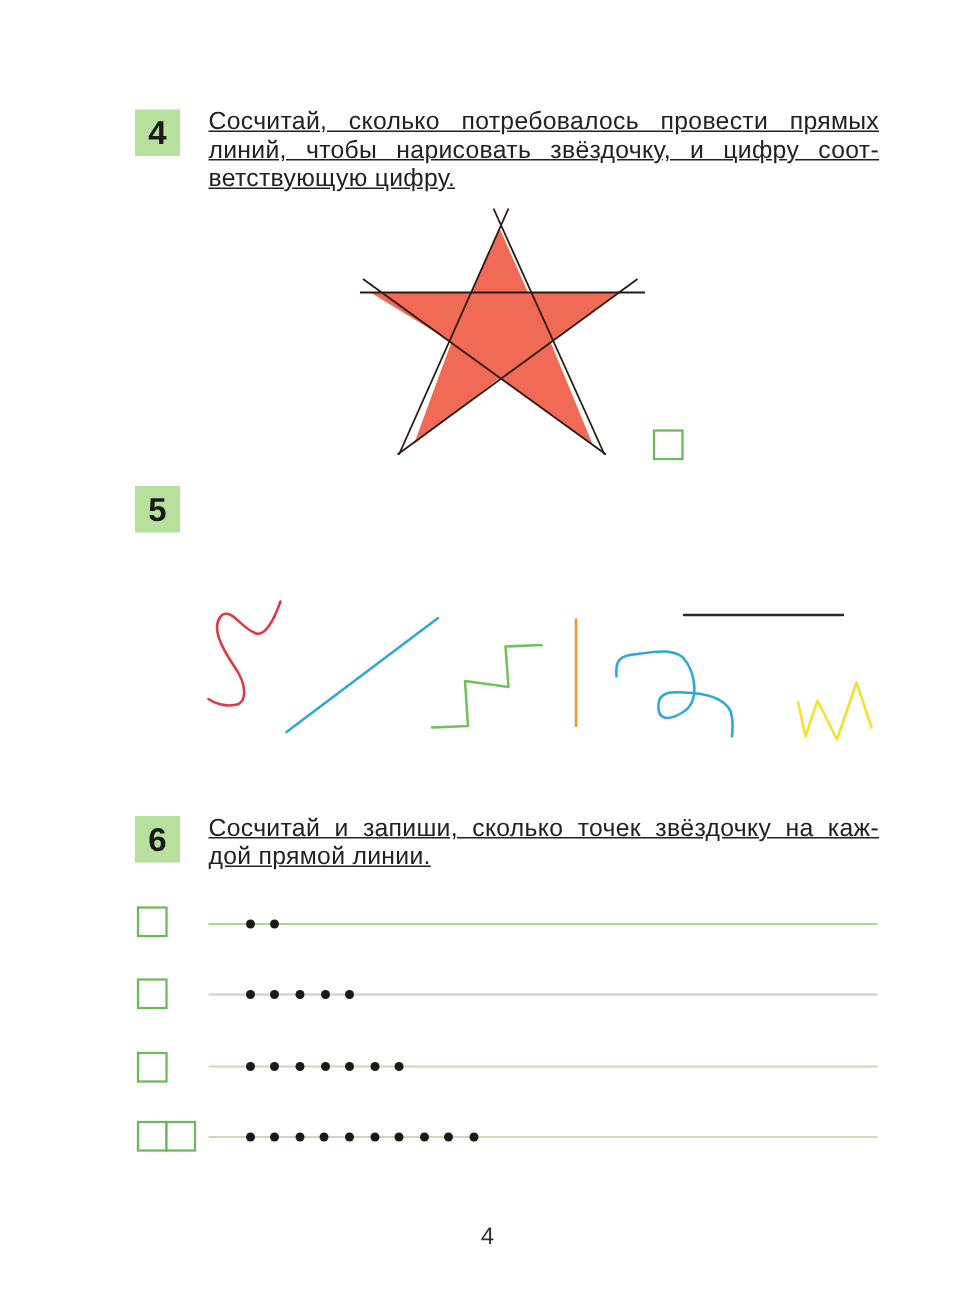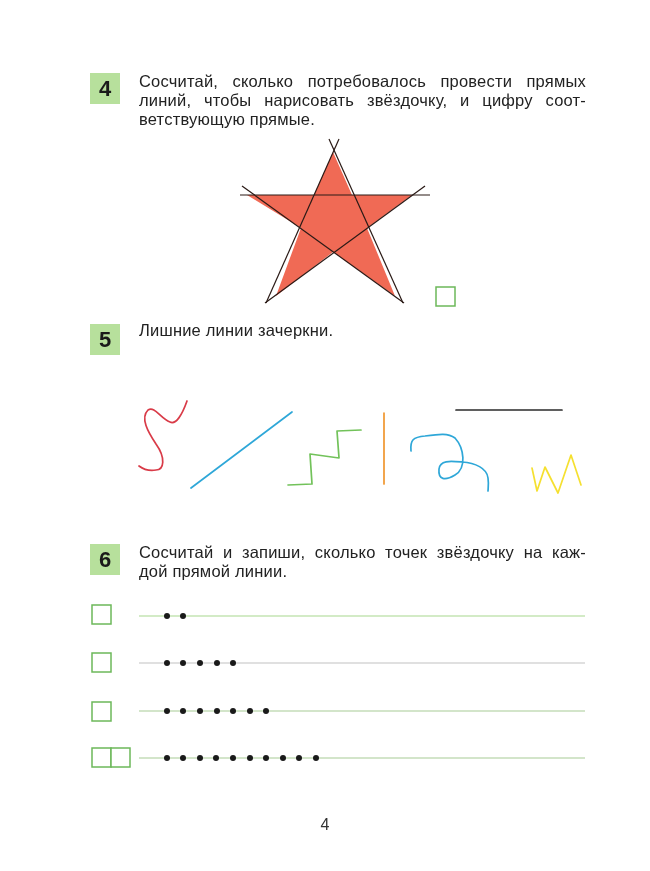--- a/index.html
+++ b/index.html
@@ -9,38 +9,37 @@
   }
   .task-num {
     position: absolute; width: 30px; height: 31px; background: #b7e09c;
     font-family: "Liberation Sans", sans-serif; font-weight: bold; font-size: 22px;
     display: flex; align-items: center; justify-content: center; color: #1a1a1a;
   }
   .task-text {
     position: absolute; left: 139px; width: 447px; font-size: 16.5px; line-height: 19px;
     text-align: justify; letter-spacing: 0.2px; color: #222;
   }
-  .task-text span { display: block; text-align-last: justify; }
+  .task-text span { display: block; text-align-last: justify; text-decoration: underline; }
   .task-text span.last { text-align-last: left; }
   svg { position: absolute; left: 0; top: 0; }
   .page-num { position: absolute; left: 0; width: 650px; top: 816px; text-align: center; font-size: 16px; color: #333; }
 </style>
 </head>
 <body>
 
 <div class="task-num" style="left:90px;top:73px;">4</div>
 <div class="task-text" style="top:72px;">
   <span>Сосчитай, сколько потребовалось провести прямых</span>
   <span>линий, чтобы нарисовать звёздочку, и цифру соот-</span>
-  <span class="last">ветствующую прямые.</span>
+  <span class="last">ветствующую цифру.</span>
 </div>
 
 <div class="task-num" style="left:90px;top:324px;">5</div>
 <div class="task-text" style="top:321px;">
-  <span class="last">Лишние линии зачеркни.</span>
 </div>
 
 <div class="task-num" style="left:90px;top:544px;">6</div>
 <div class="task-text" style="top:543px;">
   <span>Сосчитай и запиши, сколько точек звёздочку на каж-</span>
   <span class="last">дой прямой линии.</span>
 </div>
 
 <svg width="650" height="871" viewBox="0 0 650 871">
 

